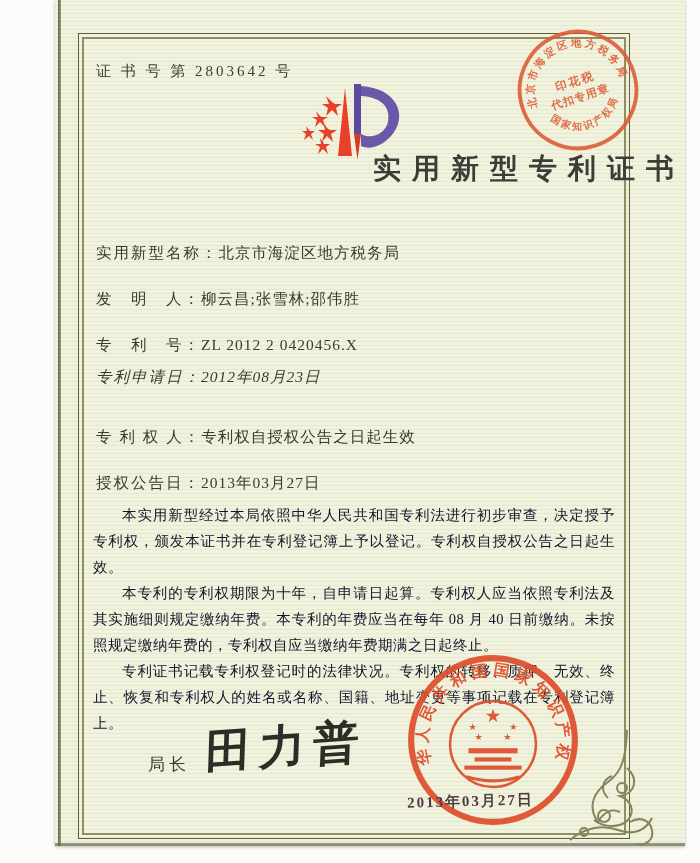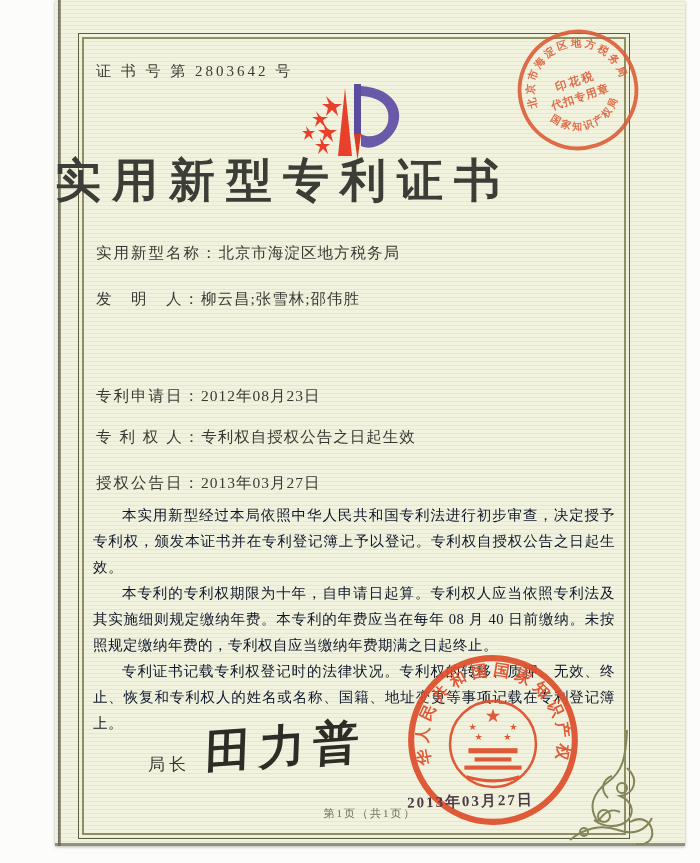--- a/index.html
+++ b/index.html
@@ -34,28 +34,28 @@
     position:absolute; left:3px; top:3px; right:3px; bottom:3px;
     border:2px solid #8f8f63;
   }
   .cert-number {
     position:absolute; left:96px; top:62px;
     font-size:15px; letter-spacing:3px; color:#3c3c36;
   }
   .logo { position:absolute; left:293px; top:80px; width:126px; height:82px; }
   .title {
     position:absolute; left:55px; top:150px; width:630px;
-    text-align:left; font-size:46px; font-weight:bold;
+    text-align:right; font-size:28px; font-weight:bold;
     letter-spacing:11px; color:#3d3d38;font-family:Liberation Mono, monospace;
   }
   .field { position:absolute; left:96px; font-size:15.5px; color:#3a3a34; white-space:nowrap; }
   .flabel { letter-spacing:2px;margin-top:44px; }
   .fvalue { letter-spacing:1px; }
   .f0 { top:243px; } .f1 { top:289px; } .f2 { top:335px; }
-  .f3 { top:386px; } .f4 { top:427px; } .f5 { top:473px; }
+  .f3 { top:367px;font-style:italic; } .f4 { top:427px; } .f5 { top:473px; }
   .body-text {
     position:absolute; left:93px; top:502px; width:522px;
     font-size:14.5px; line-height:26px; color:#0f172a;
     text-align:justify; letter-spacing:.5px;
   }
   .body-text p { text-indent:2em; }
   .director-label {
     position:absolute; left:148px; top:753px;
     font-size:17px; letter-spacing:4px; color:#3a3a34;font-family:Liberation Mono, monospace;
   }
@@ -106,20 +106,23 @@
   </svg>
 
   <div class="title">实用新型专利证书</div>
 
   <div class="field f0">
     <span class="flabel">实用新型名称：</span><span class="fvalue">北京市海淀区地方税务局</span>
   </div>
   <div class="field f1">
     <span class="flabel">发　明　人：</span><span class="fvalue">柳云昌;张雪林;邵伟胜</span>
   </div>
+  <div class="field f2">
+    <span class="flabel">专　利　号：</span><span class="fvalue">ZL 2012 2 0420456.X</span>
+  </div>
   <div class="field f3">
     <span class="flabel">专利申请日：</span><span class="fvalue">2012年08月23日</span>
   </div>
   <div class="field f4">
     <span class="flabel">专 利 权 人：</span><span class="fvalue">专利权自授权公告之日起生效</span>
   </div>
   <div class="field f5">
     <span class="flabel">授权公告日：</span><span class="fvalue">2013年03月27日</span>
   </div>
 
@@ -145,21 +148,20 @@
     <text x="74" y="88" font-size="9" fill="#de4f2c" text-anchor="middle">★</text>
     <text x="102" y="88" font-size="9" fill="#de4f2c" text-anchor="middle">★</text>
     <rect x="64" y="96" width="48" height="5" fill="#de4f2c"></rect>
     <rect x="70" y="105" width="36" height="4" fill="#de4f2c"></rect>
     <rect x="60" y="113" width="56" height="4" fill="#de4f2c"></rect>
     <path d="M62,124 Q88,132 114,124" stroke="#de4f2c" stroke-width="3" fill="none"></path>
   </svg>
 
   <div class="date-stamp">2013年03月27日</div>
 
-  <div class="footer-page">第1页（共1页）</div>
 
   <svg class="stamp-top-right" viewBox="0 0 120 120">
     <circle cx="60" cy="60" r="53" fill="none" stroke="#dd5a35" stroke-width="3.5"></circle>
     <path id="stampArcTop" d="M 27 83 A 40 40 0 1 1 93 83" fill="none"></path>
     <path id="stampArcBottom" d="M 24 70 A 38 38 0 0 0 96 70" fill="none"></path>
     <text font-size="9.5" fill="#dd5a35" letter-spacing="2.5" font-weight="bold">
       <textPath href="#stampArcTop" startOffset="50%" text-anchor="middle">北京市海淀区地方税务局</textPath>
     </text>
     <text font-size="9" fill="#dd5a35" letter-spacing="2" font-weight="bold">
       <textPath href="#stampArcBottom" startOffset="50%" text-anchor="middle">国家知识产权局</textPath>

